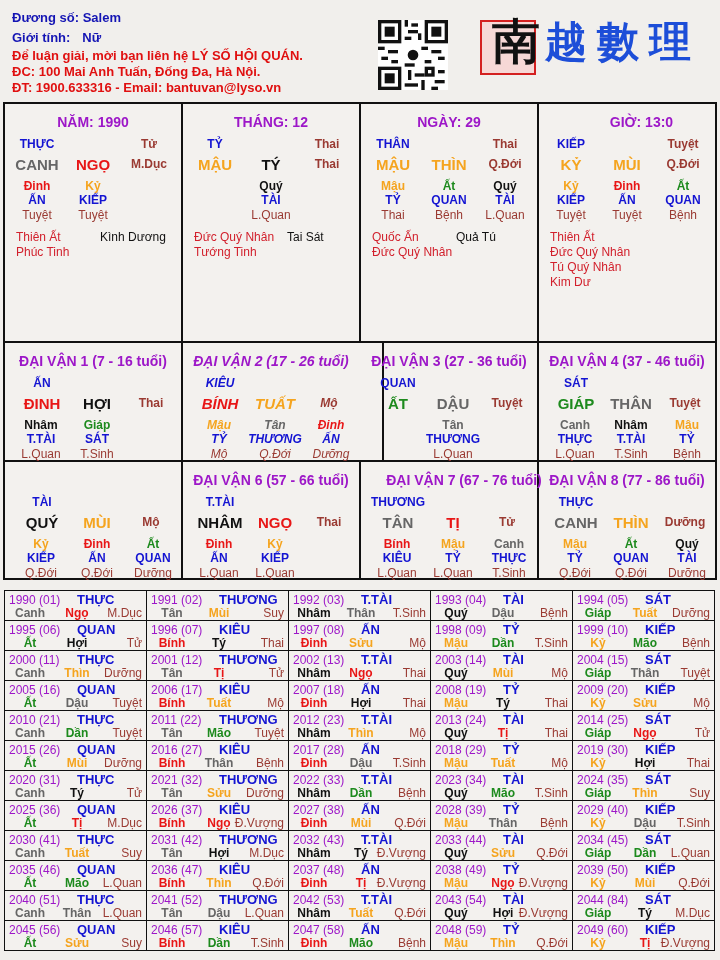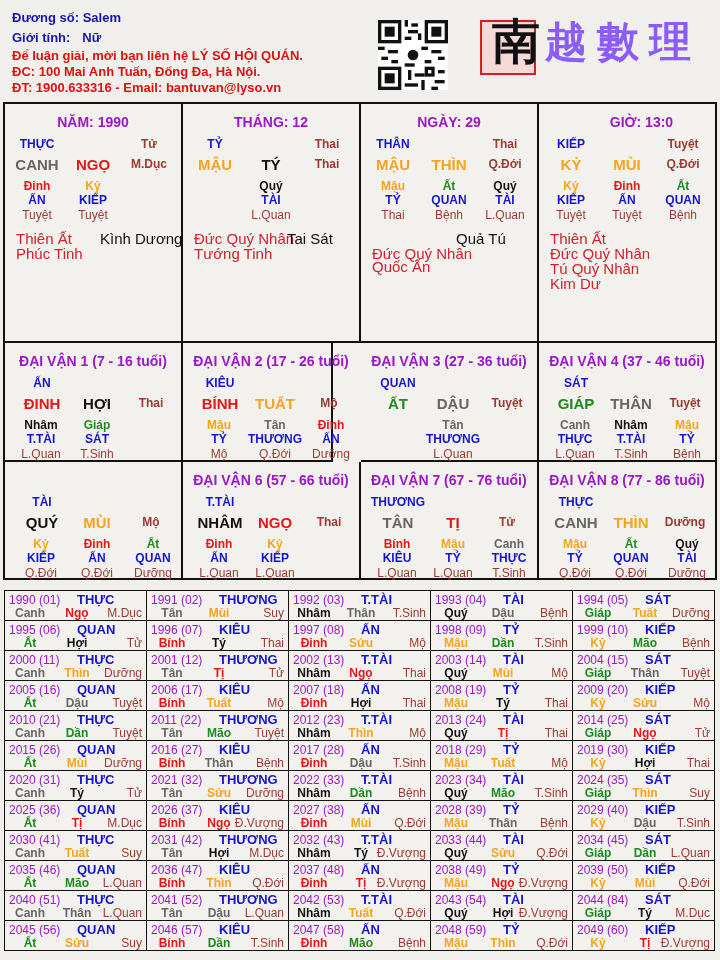--- a/index.html
+++ b/index.html
@@ -9,38 +9,38 @@
   .hdr { position: absolute; left: 12px; top: 8px; }
   .hdr .l1 { color: #1414b4; font-size: 13px; font-weight: bold; line-height: 20px; }
   .hdr .l2 { color: #1414b4; font-size: 13px; font-weight: bold; line-height: 20px; }
   .hdr .l2 .v { margin-left: 12px; }
   .hdr .red { color: #e01010; font-size: 13px; font-weight: bold; line-height: 16px; }
 
   .qr { position: absolute; left: 378px; top: 20px; width: 70px; height: 70px; background: #fff; }
   .qr svg { display:block; }
   .seal { position: absolute; left: 480px; top: 20px; width: 56px; height: 55px; border: 2px solid #d42020; background: #f6d8d6; }
   .seal .big { position:absolute; left: 10px; top: -12px; font-size: 48px; font-family: "DejaVu Serif", serif; color: #111; font-weight: bold; }
-  .logo-text { position: absolute; left: 545px; top: 14px; font-family: "DejaVu Serif", serif; font-size: 42px; color: #8b5cf6; letter-spacing: 10px; font-weight: bold; }
+  .logo-text { position: absolute; left: 545px; top: 14px; font-family: "DejaVu Serif", serif; font-size: 42px; color: #1d4ed8; letter-spacing: 10px; font-weight: bold; }
 
   
   .pillars { position: absolute; left: 3px; top: 102px; width: 714px; height: 478px; border: 2px solid #111; background: #f3f1ee; }
   .pillars .cell { position: absolute; border-right: 2px solid #111; border-bottom: 2px solid #111; }
   .t { position: absolute; white-space: nowrap; text-align: center; }
   .purple { color: #9d17c8; }
   .blue { color: #1414d2; }
   .red { color: #e81616; }
   .black { color: #111; }
   .brown { color: #9a3a32; }
   .crimson { color: #d2202c; }
 
   .title { font-size: 14px; font-weight: bold; }
   .big { font-size: 15px; font-weight: bold; }
   .mid { font-size: 12px; font-weight: bold; }
   .sm { font-size: 12px; }
-  .star { font-size: 15px; }
+  .star { font-size: 12px; }
 
   
   .annual { position: absolute; left: 4px; top: 590px; width: 711px; border-left: 1px solid #111; border-top: 1px solid #111; }
   .arow { display: flex; height: 30px; }
   .acell { width: 142.2px; height: 30px; border-right: 1px solid #111; border-bottom: 1px solid #111; position: relative; background: #f3f1ee; }
   .acell .yr { position: absolute; left: 4px; top: 2px; font-size: 12px; color: #9d17c8; }
   .acell .god { position: absolute; left: 72px; top: 1px; font-size: 13px; font-weight: bold; color: #1414d2; white-space: nowrap; }
   .acell .can { position: absolute; left: 4px; top: 15px; width: 42px; text-align: center; font-size: 12px; font-weight: bold; }
   .acell .chi { position: absolute; left: 52px; top: 15px; width: 40px; text-align: center; font-size: 12px; font-weight: bold; }
   .acell .st { position: absolute; right: 4px; top: 15px; font-size: 12px; color: #9a3a32; white-space: nowrap; }
@@ -139,21 +139,21 @@
       <div class="t mid brown" style="left:114px;width:60px;top:53px;">Q.Đới</div>
       <div class="t mid" style="left:2px;width:60px;top:75px;color:#f5a41e;">Mậu</div>
       <div class="t mid blue" style="left:2px;width:60px;top:89px;">TỶ</div>
       <div class="t sm brown" style="left:2px;width:60px;top:104px;">Thai</div>
       <div class="t mid" style="left:58px;width:60px;top:75px;color:#1d8a1d;">Ất</div>
       <div class="t mid blue" style="left:58px;width:60px;top:89px;">QUAN</div>
       <div class="t sm brown" style="left:58px;width:60px;top:104px;">Bệnh</div>
       <div class="t mid" style="left:114px;width:60px;top:75px;color:#111;">Quý</div>
       <div class="t mid blue" style="left:114px;width:60px;top:89px;">TÀI</div>
       <div class="t sm brown" style="left:114px;width:60px;top:104px;">L.Quan</div>
-      <div class="t star crimson" style="left:11px;top:126px;transform:translateY(0px);text-align:left;margin-top:28px;">Quốc Ấn</div>
+      <div class="t star crimson" style="left:11px;top:126px;transform:translateY(0px);text-align:left;">Quốc Ấn</div>
       <div class="t star crimson" style="left:11px;top:126px;transform:translateY(15px);text-align:left;">Đức Quý Nhân</div>
       <div class="t star black" style="left:95px;top:126px;transform:translateY(0px);text-align:left;">Quả Tú</div>
     </div>
     <div class="cell" style="left:534px;top:0;width:178px;height:239px;border-right:none;">
       <div class="t title purple" style="left:0;width:176px;top:10px;padding-left:29px;">GIỜ: 13:0</div>
       <div class="t mid blue" style="left:2px;width:60px;top:33px;">KIẾP</div>
       <div class="t mid brown" style="left:114px;width:60px;top:33px;">Tuyệt</div>
       <div class="t big" style="left:2px;width:60px;top:52px;color:#f5a41e;">KỶ</div>
       <div class="t big" style="left:58px;width:60px;top:52px;color:#f5a41e;">MÙI</div>
       <div class="t mid brown" style="left:114px;width:60px;top:53px;">Q.Đới</div>
@@ -177,21 +177,21 @@
       <div class="t big" style="left:2px;width:70px;top:52px;color:#e81616;">ĐINH</div>
       <div class="t big" style="left:62px;width:60px;top:52px;color:#111;">HỢI</div>
       <div class="t mid brown" style="left:116px;width:60px;top:53px;">Thai</div>
       <div class="t mid" style="left:4px;width:64px;top:75px;color:#111;">Nhâm</div>
       <div class="t mid blue" style="left:4px;width:64px;top:89px;">T.TÀI</div>
       <div class="t sm brown" style="left:4px;width:64px;top:104px;">L.Quan</div>
       <div class="t mid" style="left:60px;width:64px;top:75px;color:#1d8a1d;">Giáp</div>
       <div class="t mid blue" style="left:60px;width:64px;top:89px;">SÁT</div>
       <div class="t sm brown" style="left:60px;width:64px;top:104px;">T.Sinh</div>
     </div>
-    <div class="cell" style="left:178px;top:239px;width:150px;height:119px;">
+    <div class="cell" style="left:178px;top:239px;width:201px;height:119px;font-style:italic;">
       <div class="t title purple" style="left:0;width:176px;top:10px;">ĐẠI VẬN 2 (17 - 26 tuổi)</div>
       <div class="t mid blue" style="left:2px;width:70px;top:33px;">KIÊU</div>
       <div class="t big" style="left:2px;width:70px;top:52px;color:#e81616;">BÍNH</div>
       <div class="t big" style="left:62px;width:60px;top:52px;color:#f5a41e;">TUẤT</div>
       <div class="t mid brown" style="left:116px;width:60px;top:53px;">Mộ</div>
       <div class="t mid" style="left:4px;width:64px;top:75px;color:#f5a41e;">Mậu</div>
       <div class="t mid blue" style="left:4px;width:64px;top:89px;">TỶ</div>
       <div class="t sm brown" style="left:4px;width:64px;top:104px;">Mộ</div>
       <div class="t mid" style="left:60px;width:64px;top:75px;color:#666;">Tân</div>
       <div class="t mid blue" style="left:60px;width:64px;top:89px;">THƯƠNG</div>
@@ -248,21 +248,21 @@
       <div class="t big" style="left:62px;width:60px;top:52px;color:#e81616;">NGỌ</div>
       <div class="t mid brown" style="left:116px;width:60px;top:53px;">Thai</div>
       <div class="t mid" style="left:4px;width:64px;top:75px;color:#e81616;">Đinh</div>
       <div class="t mid blue" style="left:4px;width:64px;top:89px;">ẤN</div>
       <div class="t sm brown" style="left:4px;width:64px;top:104px;">L.Quan</div>
       <div class="t mid" style="left:60px;width:64px;top:75px;color:#f5a41e;">Kỷ</div>
       <div class="t mid blue" style="left:60px;width:64px;top:89px;">KIẾP</div>
       <div class="t sm brown" style="left:60px;width:64px;top:104px;">L.Quan</div>
     </div>
     <div class="cell" style="left:356px;top:358px;width:178px;height:117px;border-bottom:none;">
-      <div class="t title purple" style="left:0;width:144px;top:10px;padding-left:10px;">ĐẠI VẬN 7 (67 - 76 tuổi)</div>
+      <div class="t title purple" style="left:0;width:196px;top:10px;padding-left:10px;">ĐẠI VẬN 7 (67 - 76 tuổi)</div>
       <div class="t mid blue" style="left:2px;width:70px;top:33px;">THƯƠNG</div>
       <div class="t big" style="left:2px;width:70px;top:52px;color:#666;">TÂN</div>
       <div class="t big" style="left:62px;width:60px;top:52px;color:#e81616;">TỊ</div>
       <div class="t mid brown" style="left:116px;width:60px;top:53px;">Tử</div>
       <div class="t mid" style="left:4px;width:64px;top:75px;color:#e81616;">Bính</div>
       <div class="t mid blue" style="left:4px;width:64px;top:89px;">KIÊU</div>
       <div class="t sm brown" style="left:4px;width:64px;top:104px;">L.Quan</div>
       <div class="t mid" style="left:60px;width:64px;top:75px;color:#f5a41e;">Mậu</div>
       <div class="t mid blue" style="left:60px;width:64px;top:89px;">TỶ</div>
       <div class="t sm brown" style="left:60px;width:64px;top:104px;">L.Quan</div>

